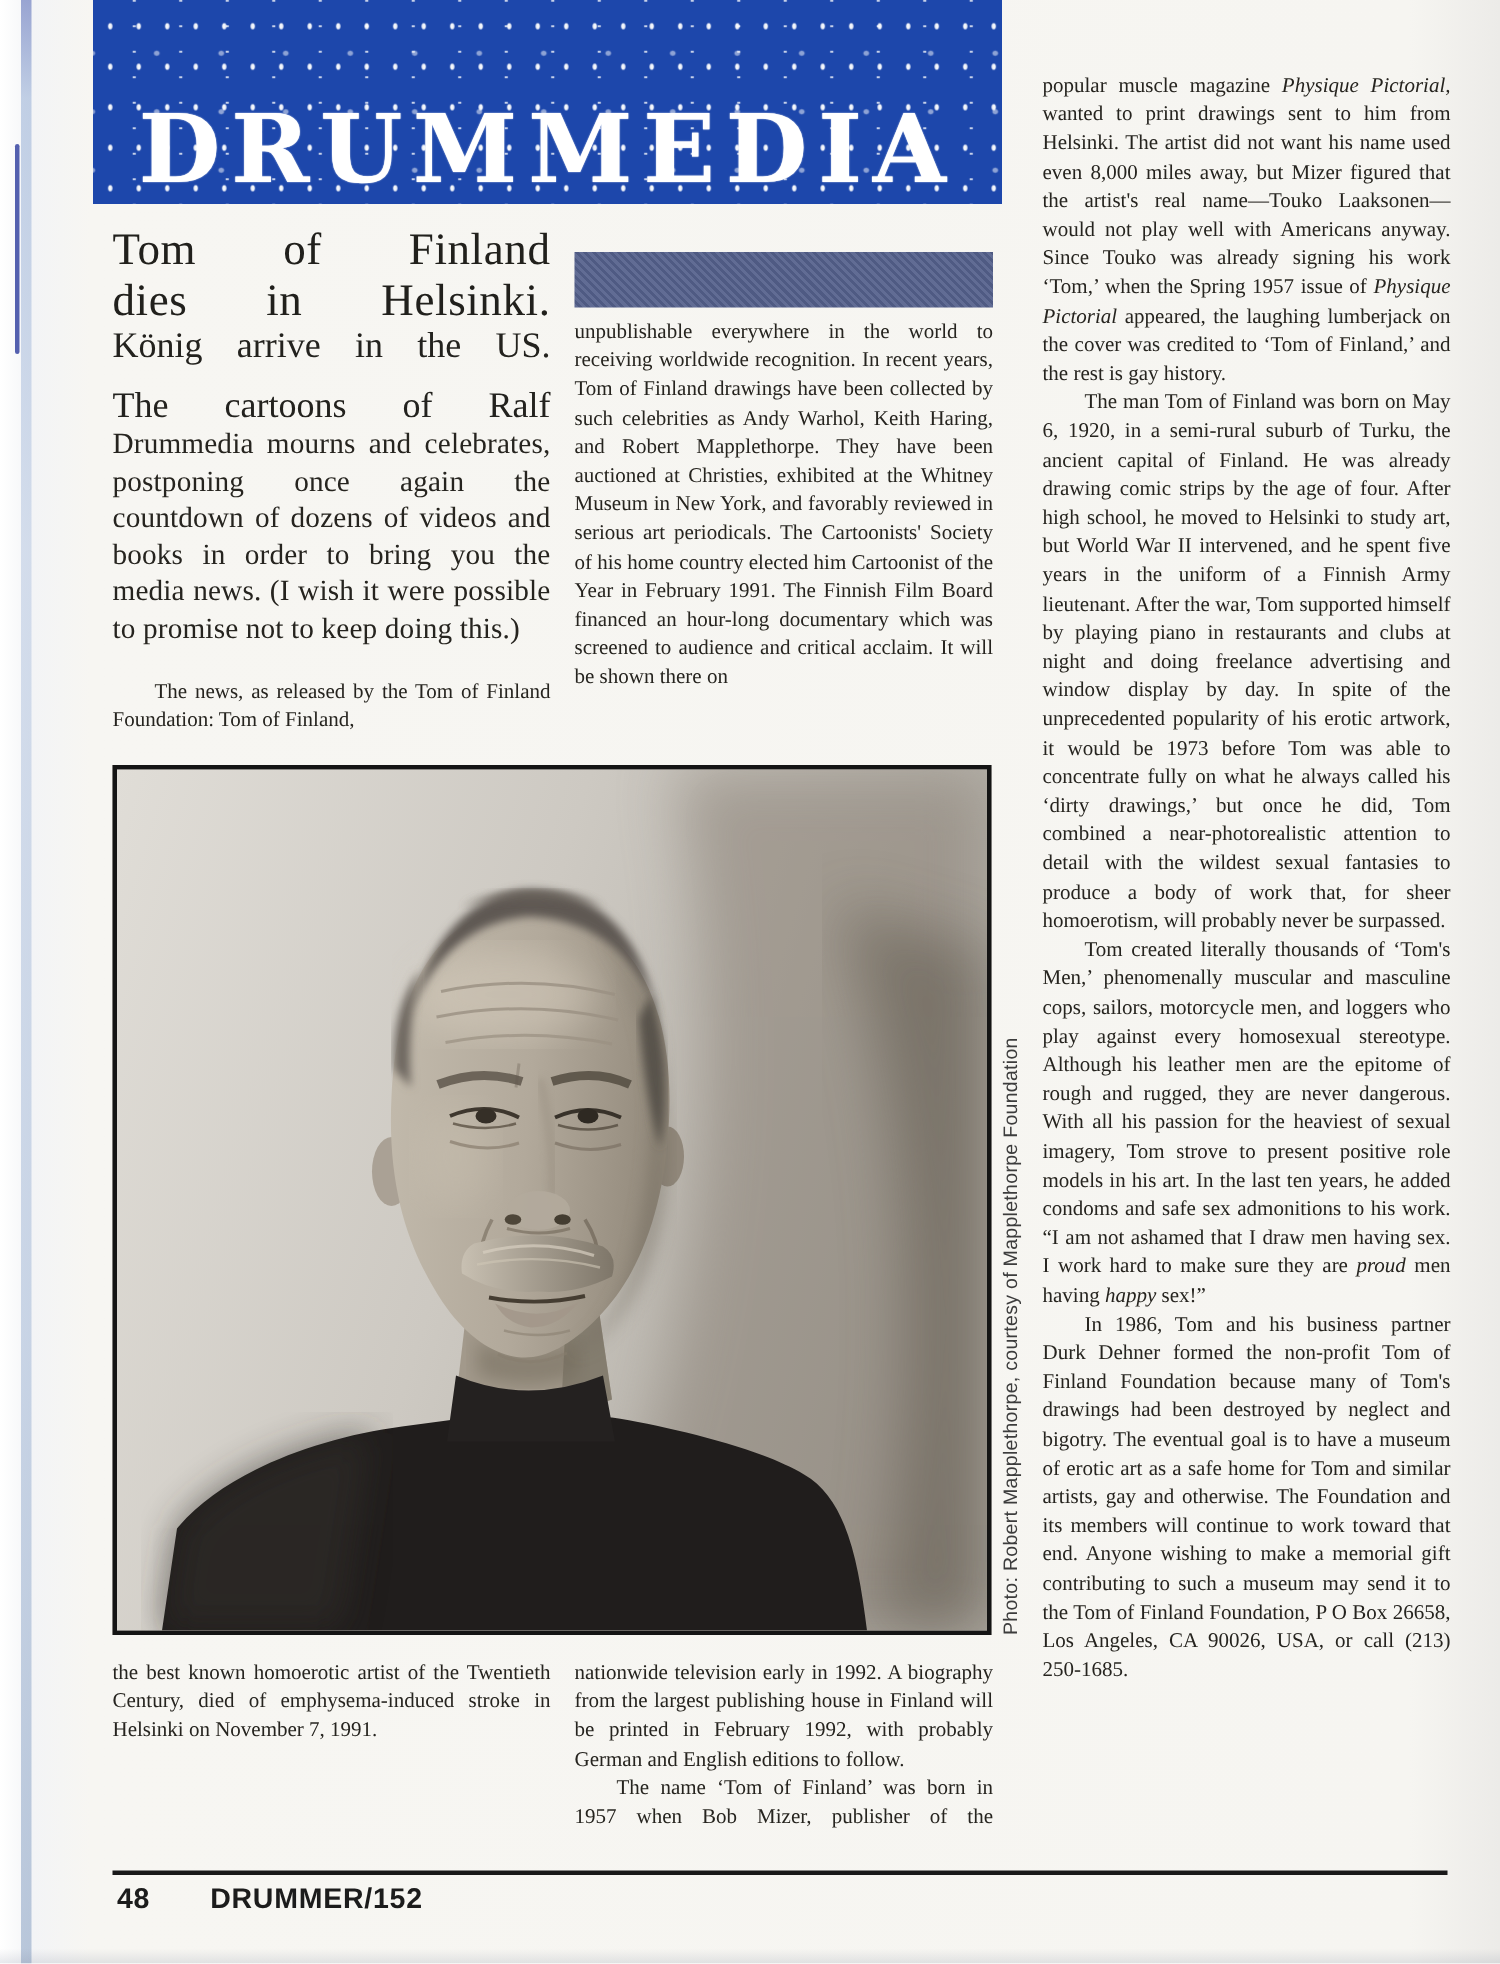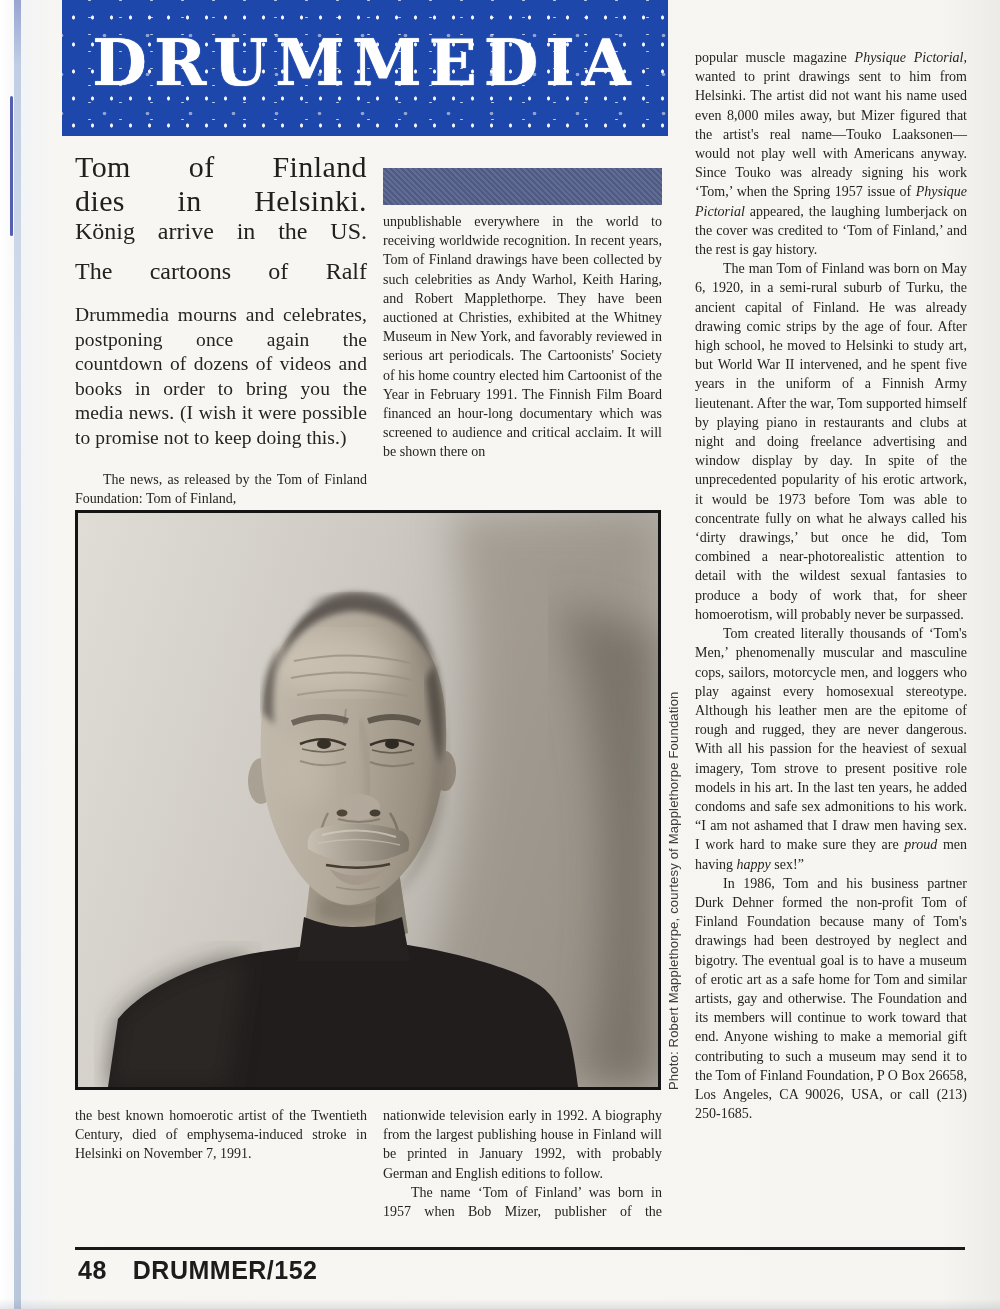--- a/index.html
+++ b/index.html
@@ -18,37 +18,37 @@
 
   
   .banner{position:absolute;left:62px;top:0;width:606px;height:136px;
     background-color:#1d47ab;
     background-image:
       radial-gradient(rgba(255,255,255,.95) 1.1px, rgba(255,255,255,0) 1.8px),
       radial-gradient(rgba(255,255,255,.75) .9px, rgba(255,255,255,0) 1.5px),
       radial-gradient(rgba(255,255,255,.5) 1.4px, rgba(255,255,255,0) 2.3px);
     background-size:19px 27px,31px 17px,43px 39px;
     background-position:2px 4px,12px 9px,21px 16px;
-    display:flex;align-items:flex-start;justify-content:center;}
+    display:flex;align-items:flex-end;justify-content:center;}
   .banner-title{font-family:"DejaVu Serif",serif;font-weight:900;font-size:63px;
     letter-spacing:7px;color:#ffffff;padding-top:26px;text-shadow:0 0 1px #fff;}
 
   
   p{margin:0;}
   .body-text{font-size:14px;line-height:19.2px;text-align:justify;}
   .indent{text-indent:28px;}
   .spread{text-align-last:justify;}
   .italic{font-style:italic;}
   .col{position:absolute;}
 
   
   .left-top{left:75px;top:150px;width:292px;}
   .hl{font-size:30px;line-height:34px;text-align:justify;text-align-last:justify;letter-spacing:.4px;color:#21201c;}
   .deck{font-size:24px;line-height:27.5px;text-align:justify;text-align-last:justify;margin-top:12px;color:#23221e;}
-  .intro{font-size:19.5px;line-height:24.5px;text-align:justify;margin-top:18px;letter-spacing:.1px;}
+  .intro{font-size:19.5px;line-height:24.5px;text-align:justify;margin-top:0;letter-spacing:.1px;}
   .left-top .body-text{margin-top:20px;}
 
   
   .slate-bar{position:absolute;left:383px;top:168px;width:279px;height:37px;background:#54608b;
     background-image:repeating-linear-gradient(45deg,rgba(255,255,255,.08) 0 2px,rgba(0,0,0,.06) 2px 4px);}
   .mid-top{left:383px;top:212px;width:279px;}
 
   
   .photo-frame{position:absolute;left:75px;top:510px;width:586px;height:580px;
     border:3px solid #141414;box-sizing:border-box;background:#c9c5bf;}
@@ -60,22 +60,22 @@
 
   
   .left-bottom{left:75px;top:1106px;width:292px;}
   .mid-bottom{left:383px;top:1106px;width:279px;}
 
   
   .right-col{left:695px;top:48px;width:272px;}
 
   
   .footer-rule{position:absolute;left:75px;top:1247px;width:890px;height:3px;background:#191919;}
-  .footer{position:absolute;left:78px;top:1256px;display:flex;gap:26px;
-    font-family:"Liberation Sans",sans-serif;font-weight:bold;font-size:25px;color:#1c1c1c;letter-spacing:.5px;}
+  .footer{position:absolute;left:78px;top:1256px;display:flex;gap:40px;
+    font-family:"Liberation Sans",sans-serif;font-weight:bold;font-size:19px;color:#1c1c1c;letter-spacing:.5px;}
 </style>
 </head>
 <body>
 
 <div class="spine-strip"></div>
 <div class="spine-dash"></div>
 <div class="bottom-shadow"></div>
 
 <div class="banner">
   <div class="banner-title">DRUMMEDIA</div>
@@ -198,21 +198,21 @@
     </g>
   </svg>
 </div>
 <div class="photo-credit">Photo: Robert Mapplethorpe, courtesy of Mapplethorpe Foundation</div>
 
 <div class="col left-bottom body-text">
   <p>the best known homoerotic artist of the Twentieth Century, died of emphysema-induced stroke in Helsinki on November 7, 1991.</p>
 </div>
 
 <div class="col mid-bottom body-text">
-  <p>nationwide television early in 1992. A biography from the largest publishing house in Finland will be printed in January 1992, with probably German and English editions to follow.</p>
+  <p>nationwide television early in 1992. A biography from the largest publishing house in Finland will be printed in February 1992, with probably German and English editions to follow.</p>
   <p class="indent spread">The name ‘Tom of Finland’ was born in 1957 when Bob Mizer, publisher of the</p>
 </div>
 
 <div class="footer-rule"></div>
 <div class="footer">
   <span>48</span>
   <span>DRUMMER/152</span>
 </div>
 
 </body></html>

